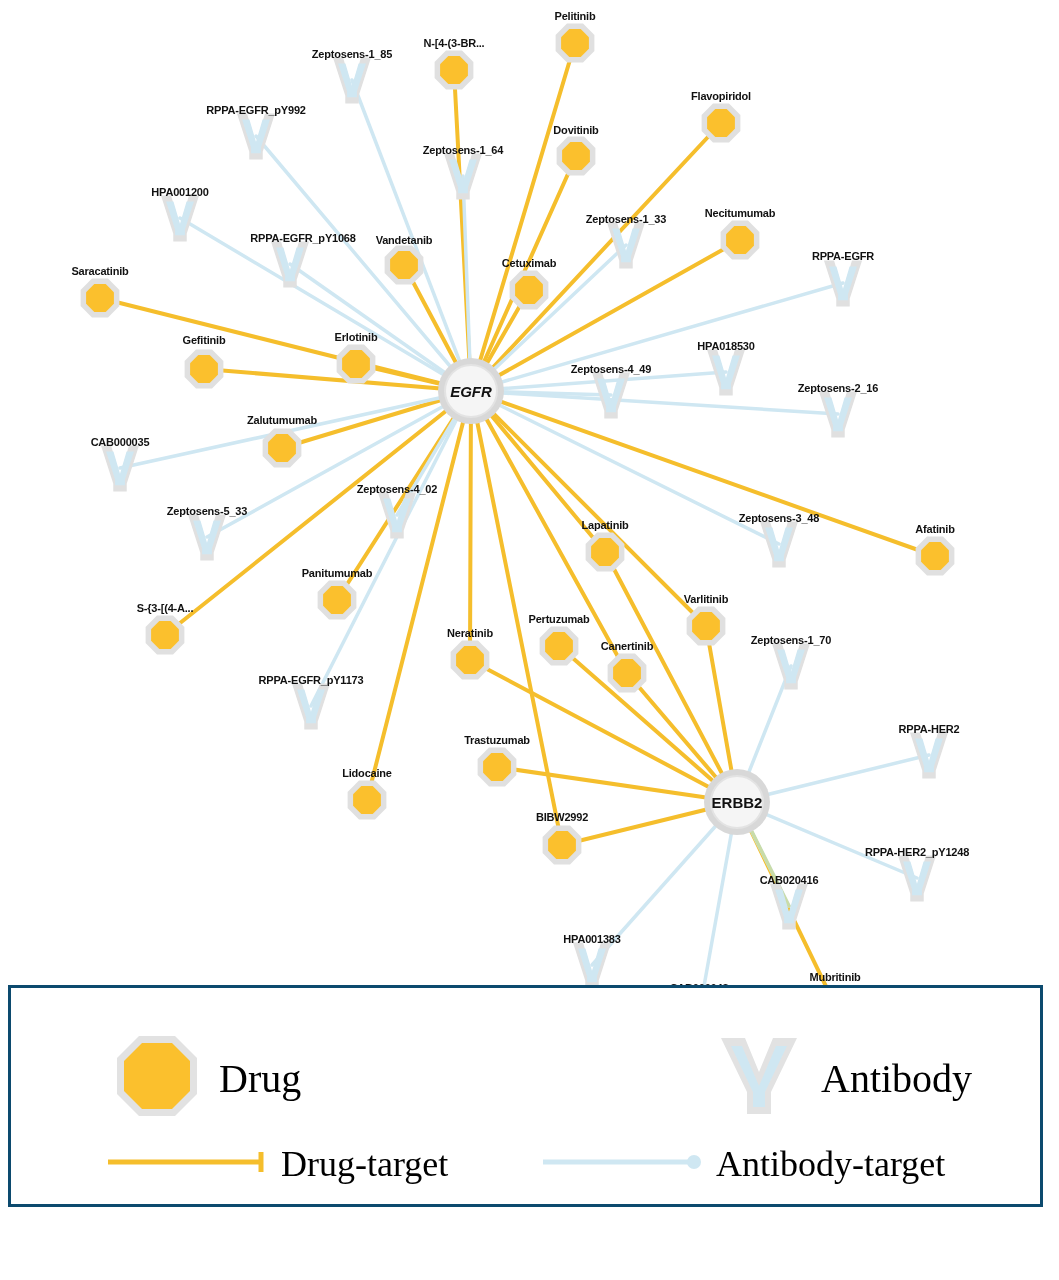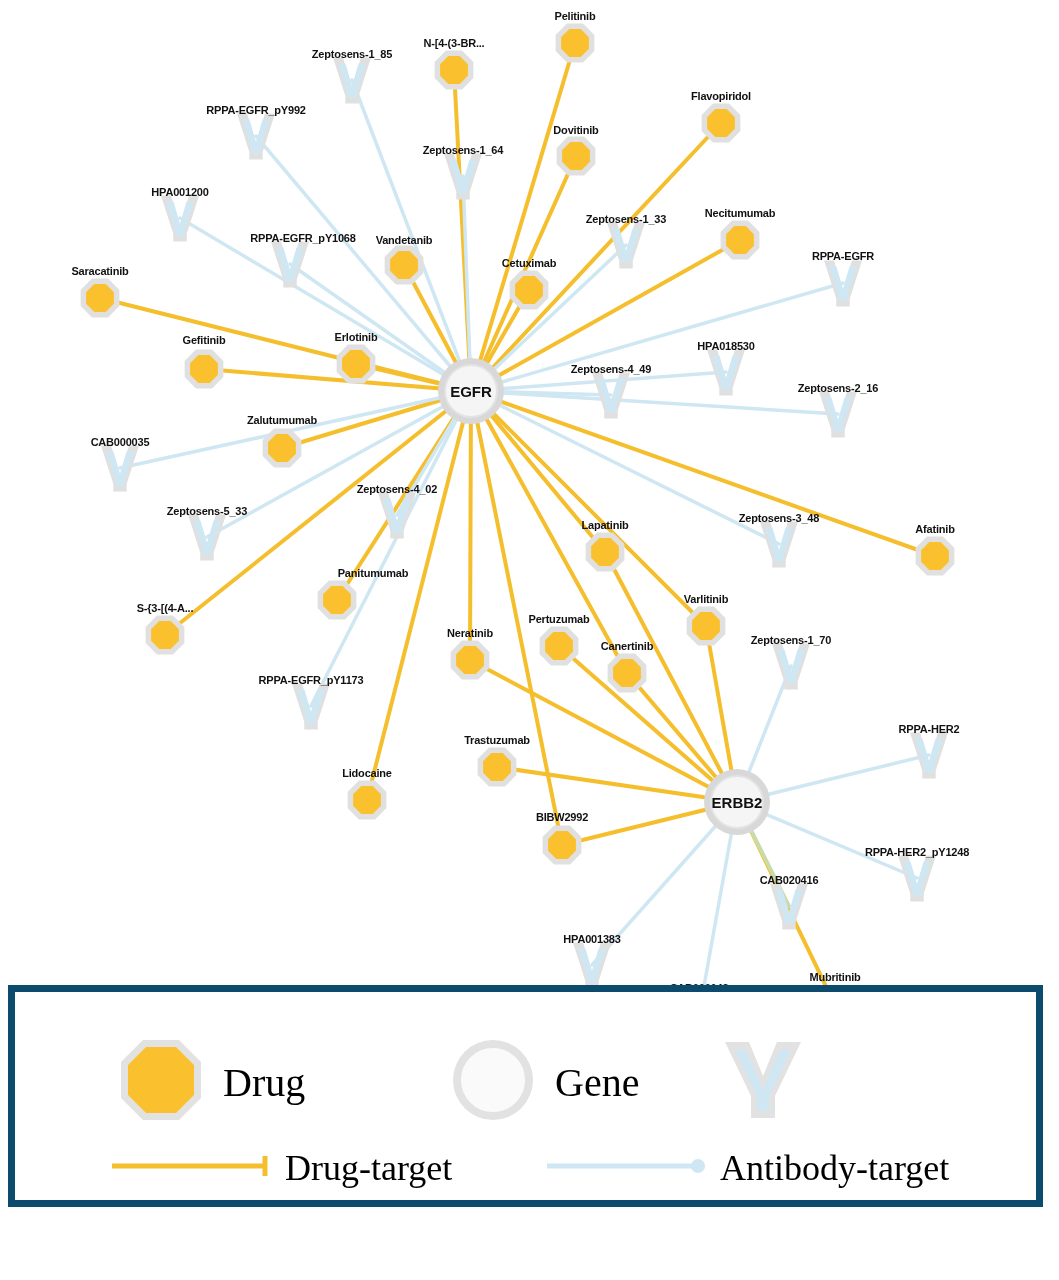--- a/index.html
+++ b/index.html
@@ -49,21 +49,21 @@
   }
   #legend-title {
     font-family: "Liberation Serif", serif;
     font-size: 34px;
     font-weight: bold;
     color: #000;
     margin-left: 14px;
     margin-bottom: 6px;
   }
   #legend-box {
-    border: 7px solid #0c4a6e;
+    border: 3px solid #0c4a6e;
     width: 1035px;
     height: 222px;
     box-sizing: border-box;
     position: relative;
     background: #fff;
   }
   .legend-row1 {
     position: absolute;
     top: 40px;
     left: 0;
@@ -363,63 +363,55 @@
       <div class="node-label" style="left: 576px; top: 130px;">Dovitinib</div>
       <div class="node-label" style="left: 740px; top: 213px;">Necitumumab</div>
       <div class="node-label" style="left: 404px; top: 240px;">Vandetanib</div>
       <div class="node-label" style="left: 529px; top: 263px;">Cetuximab</div>
       <div class="node-label" style="left: 100px; top: 271px;">Saracatinib</div>
       <div class="node-label" style="left: 204px; top: 340px;">Gefitinib</div>
       <div class="node-label" style="left: 356px; top: 337px;">Erlotinib</div>
       <div class="node-label" style="left: 282px; top: 420px;">Zalutumumab</div>
       <div class="node-label" style="left: 605px; top: 525px;">Lapatinib</div>
       <div class="node-label" style="left: 935px; top: 529px;">Afatinib</div>
-      <div class="node-label" style="left: 337px; top: 573px; margin-left: 36px;">Panitumumab</div>
+      <div class="node-label" style="left: 337px; top: 573px;">Panitumumab</div>
       <div class="node-label" style="left: 706px; top: 599px;">Varlitinib</div>
       <div class="node-label" style="left: 165px; top: 608px;">S-{3-[(4-A...</div>
       <div class="node-label" style="left: 559px; top: 619px;">Pertuzumab</div>
       <div class="node-label" style="left: 470px; top: 633px;">Neratinib</div>
       <div class="node-label" style="left: 627px; top: 646px;">Canertinib</div>
       <div class="node-label" style="left: 497px; top: 740px;">Trastuzumab</div>
       <div class="node-label" style="left: 367px; top: 773px;">Lidocaine</div>
       <div class="node-label" style="left: 562px; top: 817px;">BIBW2992</div>
       <div class="node-label" style="left: 835px; top: 977px;">Mubritinib</div>
-      <div class="gene-label" style="left: 471px; top: 391px;">EGFR</div>
+      <div class="gene-label" style="left: 471px; top: 391px; font-style: italic;">EGFR</div>
       <div class="gene-label" style="left: 737px; top: 802px;">ERBB2</div>
     </div>
 </div>
 
 <div id="legend-wrap">
   <div id="legend-box">
     <div class="legend-row1">
       <div class="legend-item" style="left:98px; top:0;">
         <span>
           <svg width="96" height="96" viewBox="0 0 96 96" xmlns="http://www.w3.org/2000/svg">
             <polygon points="30,8 66,8 88,30 88,66 66,88 30,88 8,66 8,30" fill="#E2E2E2"></polygon>
             <polygon points="33,15 63,15 81,33 81,63 63,81 33,81 15,63 15,33" fill="#FBC02D"></polygon>
           </svg>
         </span>
         <span class="legend-text">Drug</span>
       </div>
-      <div class="legend-item" style="left:430px; top:0;">
-        <span>
-          <svg width="96" height="96" viewBox="0 0 96 96" xmlns="http://www.w3.org/2000/svg">
-            <circle cx="48" cy="48" r="40" fill="#E2E2E2"></circle>
-            <circle cx="48" cy="48" r="33" fill="#FAFAFA" stroke="#E2E2E2" stroke-width="2"></circle>
-          </svg>
-        </span>
-        <span class="legend-text">Gene</span>
-      </div>
       <div class="legend-item" style="left:700px; top:0;">
         <span>
           <svg width="96" height="96" viewBox="0 0 96 96" xmlns="http://www.w3.org/2000/svg">
             <path d="M10 10 L34 10 L48 44 L62 10 L86 10 L60 64 L60 86 L36 86 L36 64 Z" fill="#E2E2E2"></path>
             <path d="M20 18 L31 18 L48 58 L65 18 L76 18 L54 64 L54 79 L42 79 L42 64 Z" fill="#CFE7F2"></path>
           </svg>
         </span>
+        <span class="legend-text">Antibody</span>
       </div>
     </div>
     <div class="legend-row2">
       <div class="legend-item" style="left:95px; top:0;">
         <span>
           <svg width="165" height="24" viewBox="0 0 165 24" xmlns="http://www.w3.org/2000/svg">
             <line x1="2" y1="12" x2="155" y2="12" stroke="#F5BE2C" stroke-width="5"></line>
             <line x1="155" y1="2" x2="155" y2="22" stroke="#F5BE2C" stroke-width="5"></line>
           </svg>
         </span>

